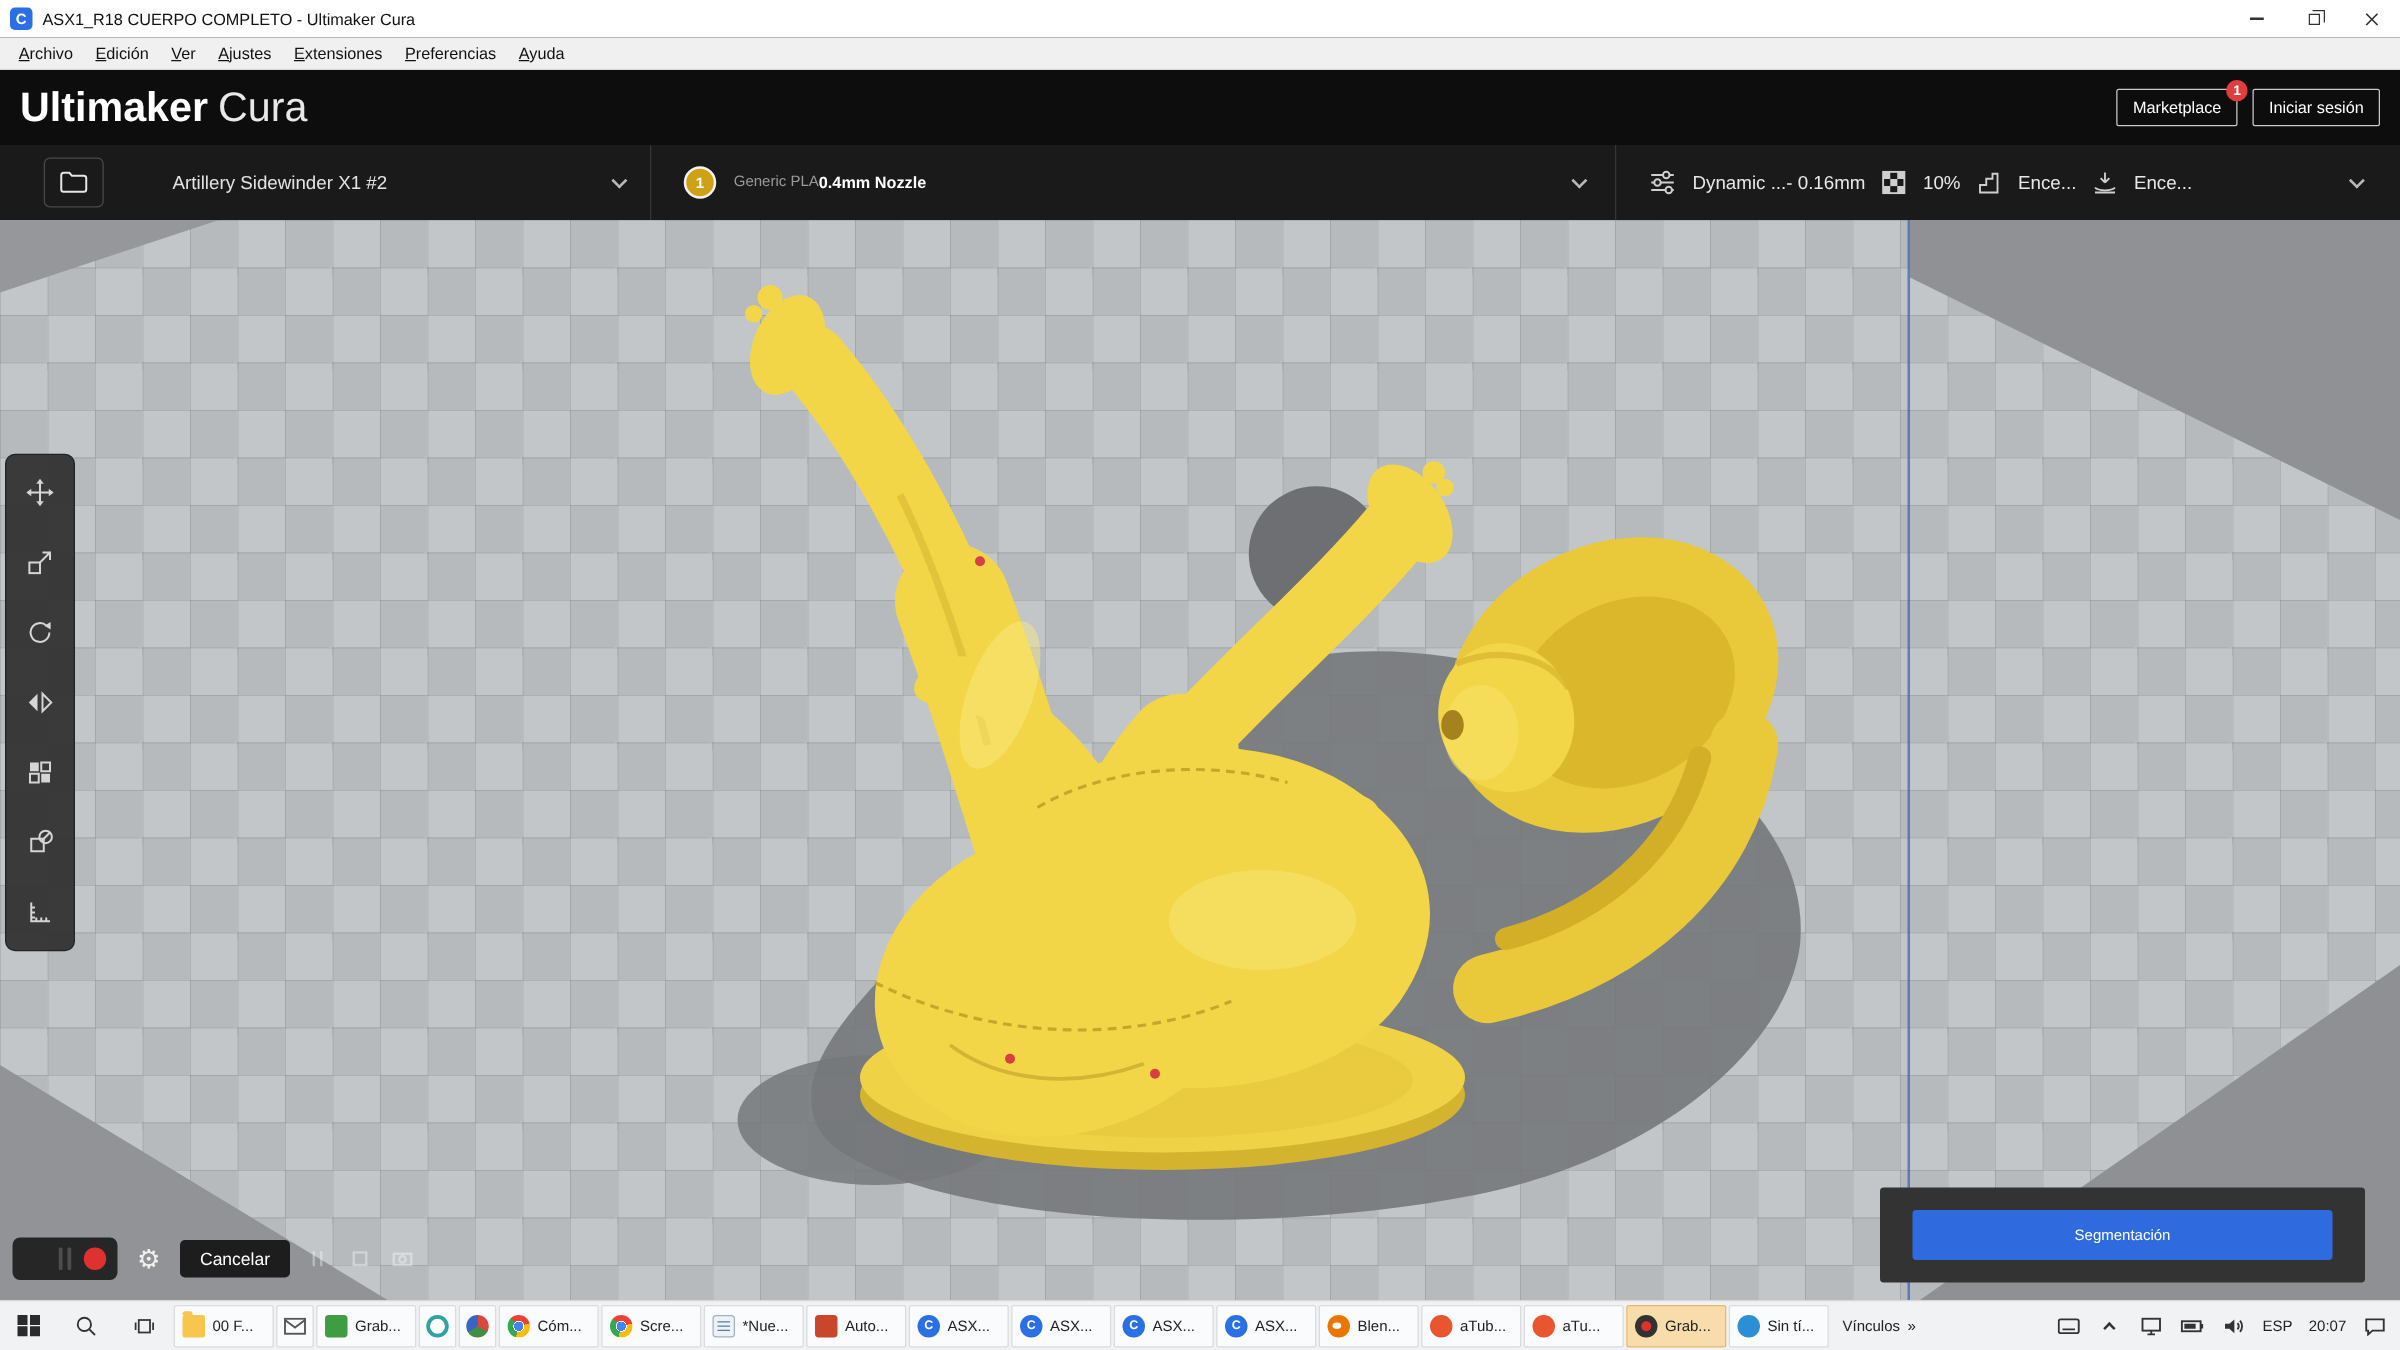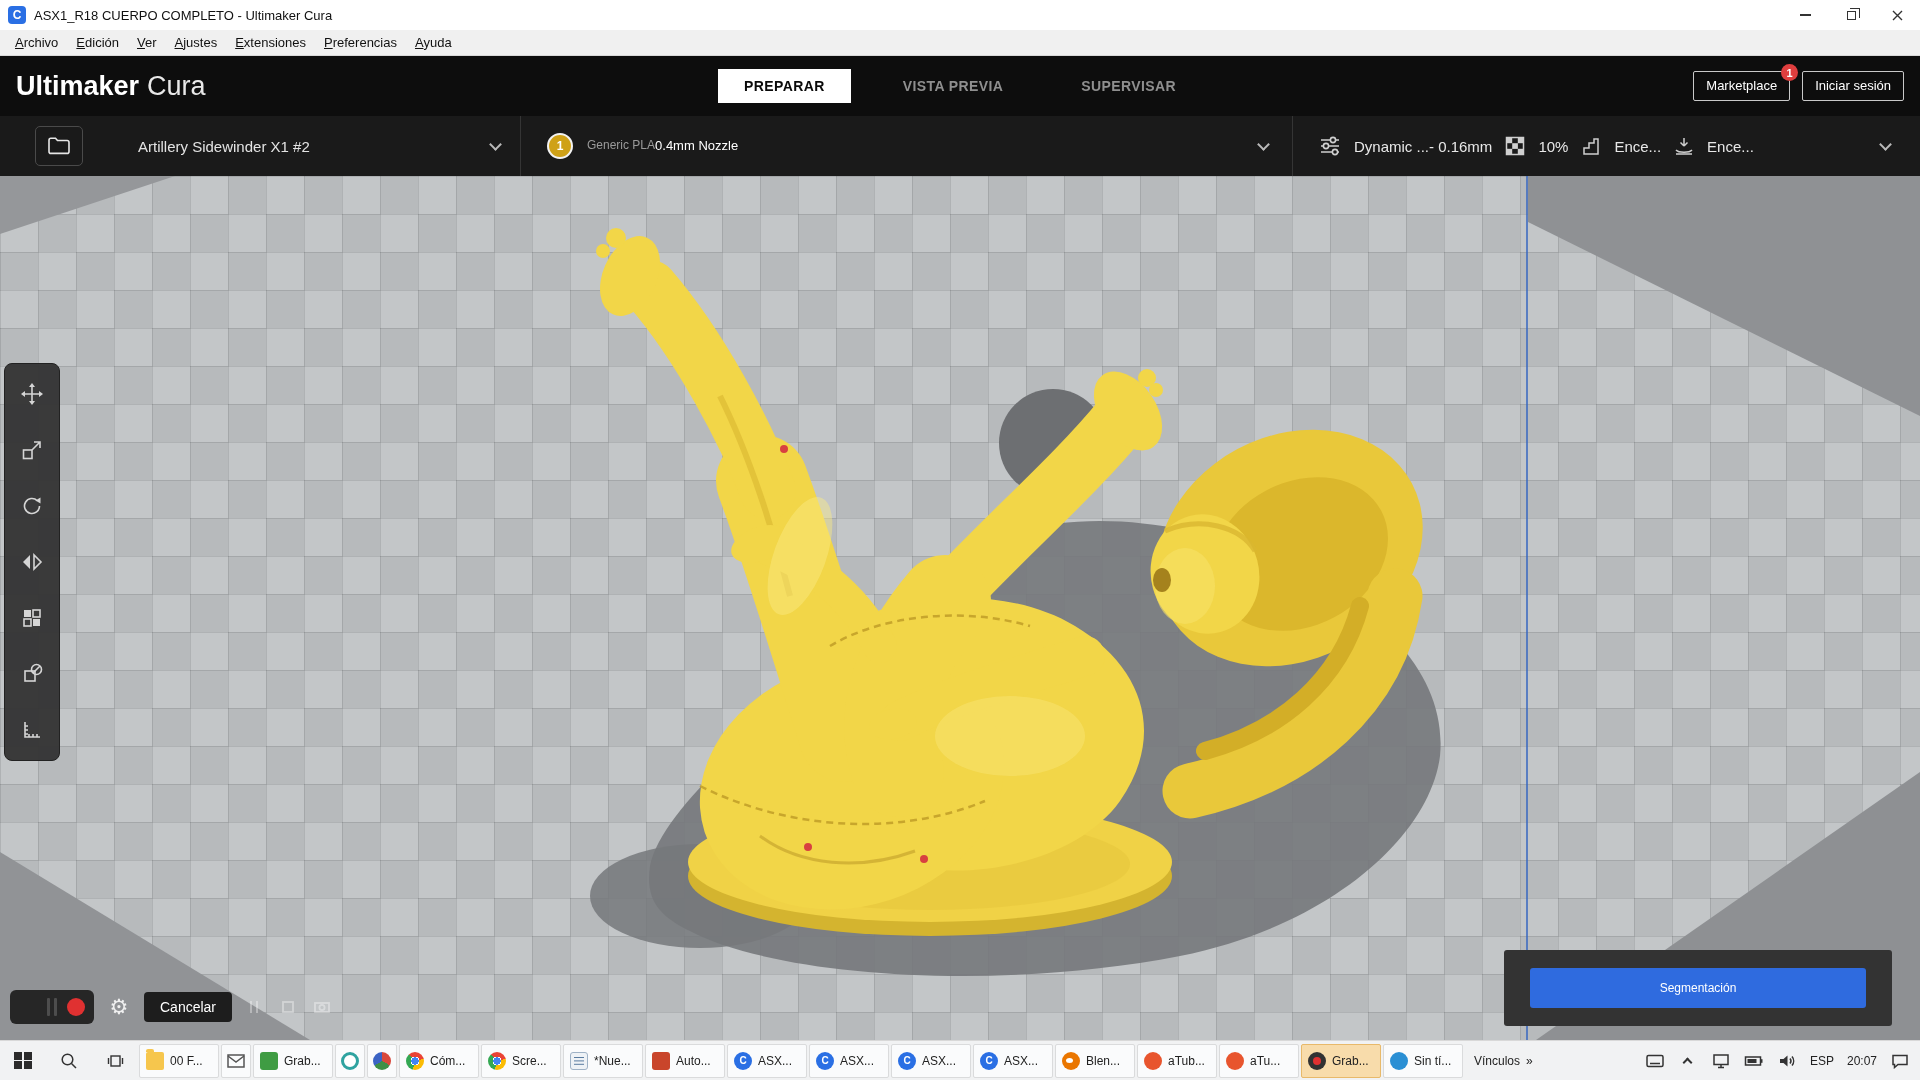--- a/index.html
+++ b/index.html
@@ -22,21 +22,21 @@
 
   
   .menubar { height:26px; background:#f0f0f0; display:flex; align-items:center;
     padding-left:6px; font-size:13px; color:#111; border-bottom:1px solid #d9d9d9; }
   .menu-item { display:inline-block; padding:16px 9px; cursor:default; }
   .menu-item::first-letter { text-decoration:underline; }
 
   
   .appheader { height:60px; background:#0d0d0d; display:flex; align-items:center;
     position:relative; padding:0 16px; }
-  .logo { font-size:27px; color:#fff; white-space:nowrap; }
+  .logo { font-size:33px; color:#fff; white-space:nowrap; }
   .logo .lp { font-weight:800; }
   .logo .ls { font-weight:300; margin-left:8px; color:#e8e8e8; }
   .stage-tabs { position:absolute; left:50%; transform:translateX(-50%); display:flex; gap:26px;
     align-items:center; }
   .stage-tab { height:34px; line-height:34px; padding:0 26px; font-size:14px; letter-spacing:.4px;
     font-weight:600; color:#8f8f8f; cursor:pointer; }
   .stage-tab.active { background:#ffffff; color:#0a0a0a; }
   .hdr-right { margin-left:auto; display:flex; gap:12px; align-items:center; }
   .hdr-btn { position:relative; height:30px; line-height:28px; padding:0 12px; font-size:13px;
     color:#fff; background:transparent; border:1px solid #c9c9c9; border-radius:2px; cursor:pointer; }
@@ -51,21 +51,21 @@
     display:flex; align-items:center; justify-content:center; cursor:pointer; }
   .cfg-printer { width:402px; display:flex; align-items:center; padding-left:20px;
     color:#e3e3e3; font-size:15px; cursor:pointer; }
   .cfg-material { flex:1; display:flex; align-items:center; gap:14px; padding-left:26px;
     border-left:1px solid #353535; cursor:pointer; }
   .ext-circle { width:26px; height:26px; border-radius:50%; background:#cfa117;
     border:2px solid #f2f2f2; color:#fff; font-size:12px; font-weight:bold; display:flex;
     align-items:center; justify-content:center; flex:none; }
   .mat-text { display:flex; flex-direction:row; line-height:1.25; }
   .mat-name { color:#9a9a9a; font-size:12px; }
-  .mat-nozzle { color:#fff; font-size:13px; font-weight:normal; }
+  .mat-nozzle { color:#fff; font-size:13px; font-weight:bold; }
   .cfg-settings { width:628px; display:flex; align-items:center; gap:13px; padding-left:26px;
     border-left:1px solid #353535; color:#e8e8e8; font-size:15px; cursor:pointer; }
   .chev-down { width:9px; height:9px; border-right:2px solid #b9b9b9; border-bottom:2px solid #b9b9b9;
     transform:rotate(45deg); margin-top:-4px; flex:none; }
   .push { margin-left:auto; }
   .mr20 { margin-right:20px; } .mr24 { margin-right:24px; } .mr30 { margin-right:30px; }
 
   
   .viewport { position:relative; height:864px; overflow:hidden;
     background-color:#bcbfc1;
@@ -198,25 +198,20 @@
   <span class="menu-item">Ajustes</span>
   <span class="menu-item">Extensiones</span>
   <span class="menu-item">Preferencias</span>
   <span class="menu-item">Ayuda</span>
 </div>
 
 <div class="appheader">
   <div class="logo">
     <span class="lp">Ultimaker</span><span class="ls">Cura</span>
   </div>
-  <div class="stage-tabs">
-    <div class="stage-tab active">PREPARAR</div>
-    <div class="stage-tab">VISTA PREVIA</div>
-    <div class="stage-tab">SUPERVISAR</div>
-  </div>
   <div class="hdr-right">
     <button class="hdr-btn">
       <span>Marketplace</span>
       <span class="badge">1</span>
     </button>
     <button class="hdr-btn">
       <span>Iniciar sesión</span>
     </button>
   </div>
 </div>

